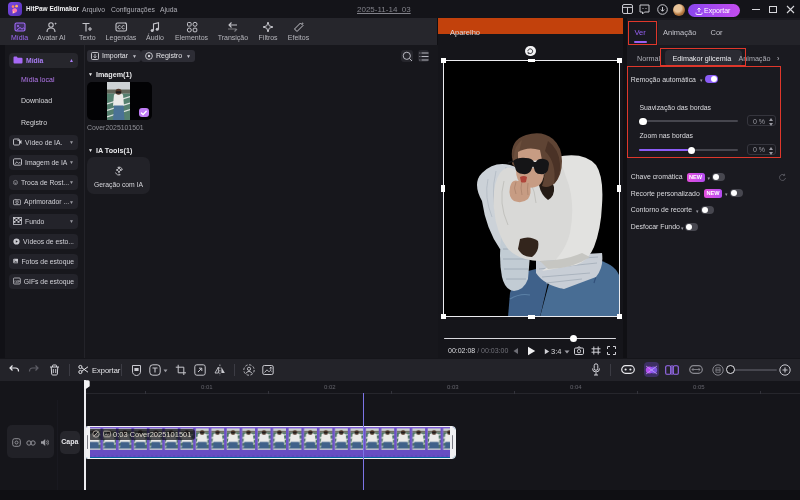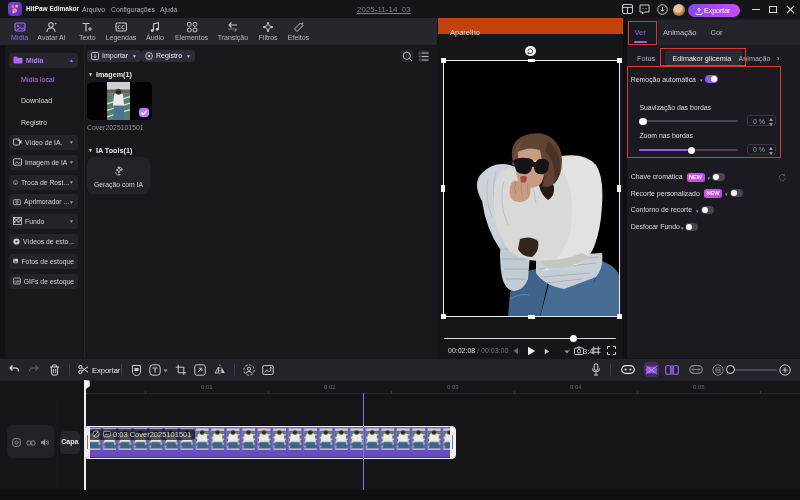--- a/index.html
+++ b/index.html
@@ -74,21 +74,21 @@
 #timeline { left:0; top:358px; width:800px; height:142px; background:#15151a; }
 #tltoolbar { left:0; top:359px; width:800px; height:22px; background:#232329; }
 .tsep { position:absolute; top:364px; width:1px; height:12px; background:#3c3c44; }
 #dividir { left:92px; top:366px; font-size:7.5px; color:#e4e4e8; }
 .rlabel { position:absolute; top:384px; font-size:6px; color:#64646c; }
 #rulerline { left:84px; top:393px; width:716px; height:1px; background:#26262c; }
 .tick { position:absolute; top:391px; width:1px; height:3px; background:#33333b; }
 #gutter { left:7px; top:425px; width:47px; height:33px; background:#212127; border-radius:5px; }
 #capa { left:60px; top:431px; width:19.5px; height:23px; background:#26262c; border-radius:5px; }
 #capa span { position:absolute; left:0; right:0; top:7px; text-align:center; font-size:7px; color:#e6e6ea; font-weight:bold; }
-#clip { left:84px; top:425.5px; width:372px; height:33.5px; border:1.5px solid #f0f0f2; border-radius:4px; background:#701a75; overflow:hidden; }
+#clip { left:84px; top:425.5px; width:372px; height:33.5px; border:1.5px solid #f0f0f2; border-radius:4px; background:#0369a1; overflow:hidden; }
 #cliplabel { position:absolute; left:3px; top:2px; height:11px; background:rgba(12,12,18,0.72); border-radius:3px; font-size:7.5px; color:#ded8cc; display:flex; align-items:center; padding:0 4px; white-space:nowrap; }
 #vline57 { left:57px; top:400px; width:1px; height:90px; background:#191920; }
 #playhead1 { left:84px; top:380px; width:1.5px; height:110px; background:#ececf0; }
 #ph1head { left:84px; top:380px; }
 #playhead2 { left:362.5px; top:393px; width:1.2px; height:97px; background:#7c74e6; }
 #tlbottom { left:0; top:490px; width:800px; height:10px; background:#0f0f13; }
 </style>
 </head>
 <body>
 
@@ -420,21 +420,21 @@
 <div class="abs" style="left:527px; top:345.5px;">
     <svg width="9" height="10" viewBox="0 0 9 10">
       <path d="M1 0.8 L8.2 5 L1 9.2 Z" fill="#f0f0f2"></path>
     </svg>
   </div>
 <div class="abs" style="left:543.5px; top:347.5px;">
     <svg width="6" height="7" viewBox="0 0 6 7">
       <path d="M0.8 0.8 L5.2 3.5 L0.8 6.2 Z" fill="#d0d0d6"></path>
     </svg>
   </div>
-<div class="abs" style="left:551px; top:346.5px; font-size:7.5px; color:#d8d8dc;margin-left:32px;">3:4</div>
+<div class="abs" style="left:551px; top:346.5px; font-size:7.5px; color:#d8d8dc;">3:4</div>
 <div class="abs" style="left:564px; top:349.5px;">
     <svg width="6" height="4" viewBox="0 0 6 4">
       <path d="M0.5 0.5 L3 3.5 L5.5 0.5 Z" fill="#9a9aa2"></path>
     </svg>
   </div>
 <div class="abs" style="left:574px; top:346px;">
     <svg width="10" height="9" viewBox="0 0 10 9">
       <rect x="0.5" y="2" width="9" height="6.5" rx="1.2" fill="none" stroke="#d0d0d6" stroke-width="1"></rect>
       <path d="M3.5 2 L4.5 0.8 h1 L6.5 2" fill="none" stroke="#d0d0d6" stroke-width="1"></path>
       <circle cx="5" cy="5.2" r="1.7" fill="none" stroke="#d0d0d6" stroke-width="0.9"></circle>
@@ -452,21 +452,21 @@
   </div>
 
 <div id="rightpanel" class="abs"></div>
 <div id="rtabbar" class="abs"></div>
 <div id="rtabact" class="abs"></div>
 <div class="abs rtab" style="left:634.5px; color:#9760f5;">Ver</div>
 <div id="runder" class="abs"></div>
 <div class="abs rtab" style="left:663px;">Animação</div>
 <div class="abs rtab" style="left:710.5px;">Cor</div>
 <div id="stabpill" class="abs"></div>
-<div class="abs stab" style="left:637px;">Fotos</div>
+<div class="abs stab" style="left:637px;">Normal</div>
 <div class="abs stab" style="left:672.5px; color:#ececf0;">Edimakor glicemia</div>
 <div class="abs stab" style="left:738.5px;">Animação</div>
 <div class="abs stab" style="left:777px; color:#c6c6cc;">›</div>
 <div class="abs rrow" style="left:630.8px; top:75.5px;">Remoção automática</div>
 <div class="abs rcaret" style="left:700px; top:77px;">▾</div>
 <div class="abs toggle ton" style="left:705px; top:75px;">
     <span class="knob"></span>
   </div>
 <div class="abs rrow" style="left:639.4px; top:103.5px;">Suavização das bordas</div>
 <div class="abs slider" style="top:120.3px;"></div>

